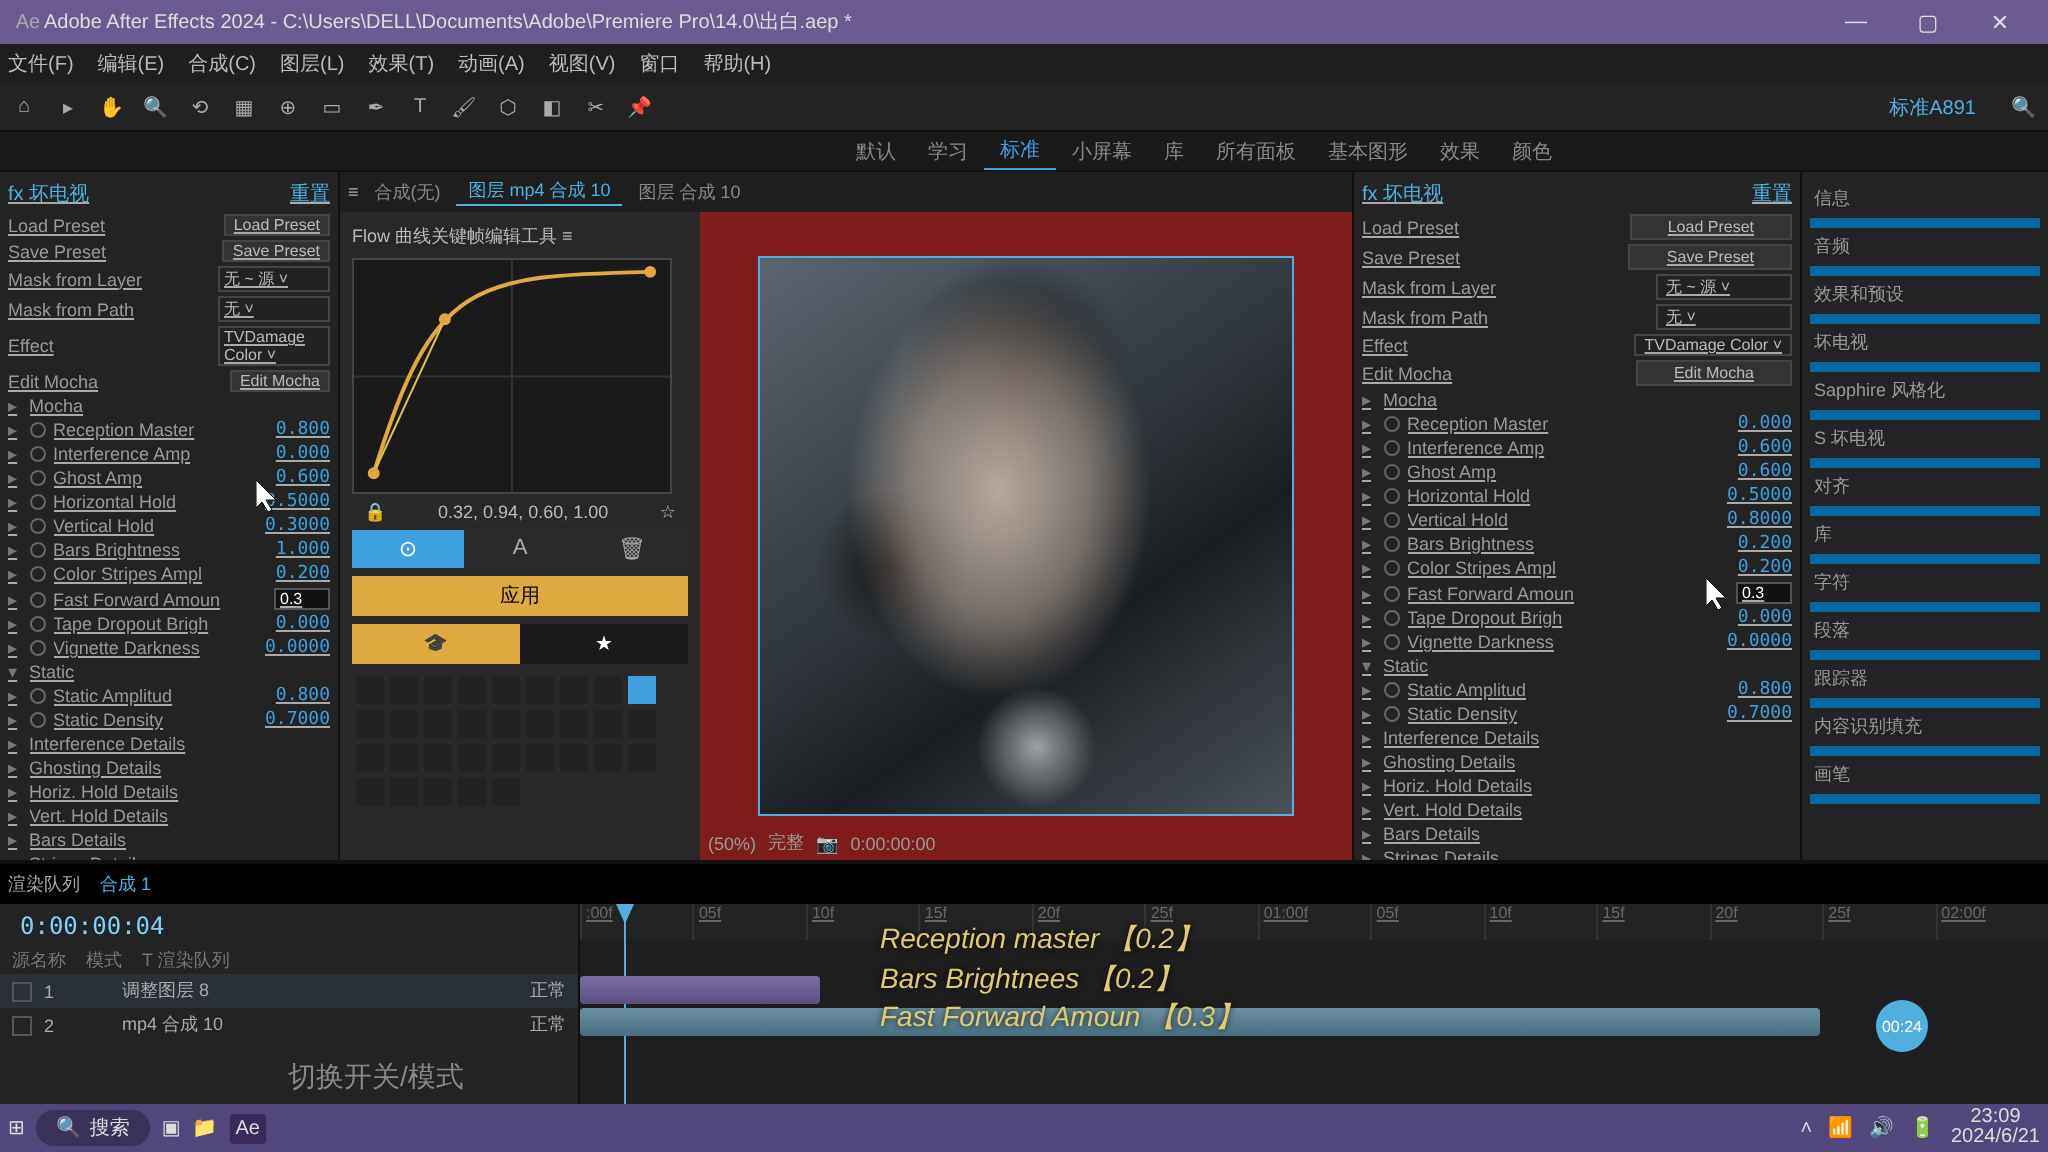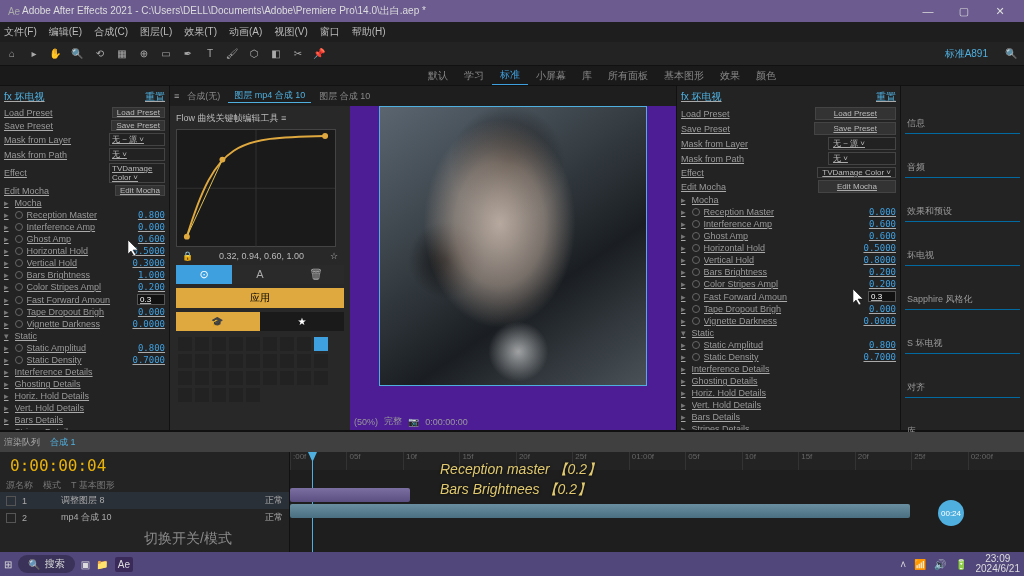--- a/index.html
+++ b/index.html
@@ -53,52 +53,52 @@
 .cb.blue { background: #3fa0e0; color: #fff; }
 .cb.dark { background: #2a2a2a; }
 .yellow-bar { background: #e0a93f; color: #000; text-align: center; padding: 3px 0; font-size: 10px; }
 .preset-row { display: flex; background: #1a1a1a; }
 .preset-row .p { flex: 1; text-align: center; padding: 4px 0; }
 .preset-row .yellow { background: #e0a93f; }
 .preset-icons { display: flex; flex-wrap: wrap; gap: 3px; padding: 2px; }
 .preset-icons .pi { width: 14px; height: 14px; background: #222; }
 .preset-icons .pi.sel { background: #3fa0e0; }
 
-.viewer { flex: 1; position: relative; display: flex; justify-content: center; background: #4c1d95; }
+.viewer { flex: 1; position: relative; display: flex; align-items: center; justify-content: center; background: #7f1d1d; }
 .viewer-canvas { width: 268px; height: 280px; border: 1px solid #4fb0e0; background: linear-gradient(145deg, #5a6570 0%, #3a4248 35%, #1a1e22 65%, #4a5258 100%); position: relative; overflow: hidden; }
 .face { position: absolute; inset: 0; background:
   radial-gradient(ellipse 42% 55% at 45% 42%, rgba(220,200,185,0.78) 0%, rgba(190,170,155,0.55) 40%, transparent 68%),
   radial-gradient(circle 80px at 48% 20%, rgba(20,18,18,0.92) 0%, transparent 72%),
   radial-gradient(circle 55px at 25% 55%, rgba(15,13,13,0.85) 0%, transparent 70%),
   radial-gradient(circle 40px at 52% 88%, rgba(240,240,240,0.6) 0%, transparent 75%);
 }
 .viewer-footer { position: absolute; bottom: 2px; left: 4px; right: 4px; display: flex; align-items: center; gap: 6px; font-size: 9px; color: #999; }
 
 
 .right { width: 224px; background: #232323; border-left: 1px solid #111; overflow: hidden; }
 .right .ec-row .label { font-size: 9px; }
 .right .ec-row .btn2 { background: #333; border: 1px solid #444; padding: 1px 18px; font-size: 8px; color: #bbb; }
 .right .ec-row .dropdown2 { background: #222; border: 1px solid #444; padding: 0 4px; font-size: 8px; color: #bbb; min-width: 68px; }
 
 .far-right { width: 124px; background: #232323; border-left: 1px solid #111; padding: 4px; }
-.far-right .sec { padding: 3px 2px; color: #999; font-size: 9px; border-bottom: 1px solid #0369a1; margin-top: 24px; }
+.far-right .sec { padding: 3px 2px; color: #999; font-size: 9px; border-bottom: 5px solid #0369a1; }
 
 
 .timeline { height: 148px; background: #1e1e1e; display: flex; flex-direction: column; border-top: 2px solid #111; }
-.tl-tabs { height: 20px; display: flex; align-items: center; padding: 0 4px; background: #404040; gap: 10px; font-size: 9px; }
+.tl-tabs { height: 20px; display: flex; align-items: center; padding: 0 4px; background: #000000; gap: 10px; font-size: 9px; }
 .tl-body { flex: 1; display: flex; }
 .tl-left { width: 290px; background: #232323; border-right: 1px solid #111; }
-.timecode { color: #eab308; font-size: 16px; font-family: monospace; padding: 4px 10px; }
+.timecode { color: #7dd3fc; font-size: 12px; font-family: monospace; padding: 4px 10px; }
 .tl-cols { display: flex; padding: 0 6px; gap: 10px; font-size: 9px; color: #777; }
 .tl-layer { display: flex; align-items: center; padding: 2px 6px; gap: 6px; font-size: 9px; }
 .tl-layer .eye { width: 10px; height: 10px; border: 1px solid #555; }
 .tl-layer .name { flex: 1; margin-left: 28px; }
 .tl-layer.sel { background: #2a3038; }
 .tl-right { flex: 1; position: relative; background: #1e1e1e; }
-.ruler { height: 18px; background: #232323; display: flex; font-size: 8px; color: #666; position: relative; }
+.ruler { height: 18px; background: #232323; display: flex; font-size: 8px; color: #666; position: relative; text-decoration: underline; }
 .ruler span { flex: 1; border-left: 1px solid #333; padding-left: 2px; }
 .playhead { position: absolute; top: 0; bottom: 0; width: 1px; background: #4fb0e0; left: 22px; }
 .playhead::before { content:''; position:absolute; top:0; left:-4px; width:9px; height:10px; background:#4fb0e0; clip-path: polygon(0 0,100% 0,50% 100%); }
 .layer-bar { position: absolute; height: 14px; background: linear-gradient(#7a6fa0,#5a4f80); border-radius: 2px; }
 
 
 .overlay-text { position: absolute; left: 440px; top: 460px; color: #e0c96f; font-style: italic; font-family: Georgia, serif; font-size: 14px; line-height: 1.4; text-shadow: 0 0 3px rgba(0,0,0,0.8); }
 
 
 .bubble { position: absolute; right: 60px; bottom: 50px; width: 26px; height: 26px; border-radius: 50%; background: #4fb0e0; color:#fff; font-size:8px; display:flex; align-items:center; justify-content:center; }
@@ -107,21 +107,21 @@
 .taskbar { position: absolute; bottom: 0; left: 0; right: 0; height: 24px; background: #52477a; display: flex; align-items: center; padding: 0 4px; gap: 6px; font-size: 10px; color: #ddd; }
 .taskbar .search { background: #3a3258; border-radius: 10px; padding: 2px 10px; display:flex; align-items:center; gap:4px; }
 .taskbar .tray { margin-left: auto; display: flex; align-items: center; gap: 8px; }
 .cursor { position: absolute; width: 12px; height: 16px; pointer-events: none; }
 </style>
 </head>
 <body>
 
 <div class="titlebar">
   <span class="tool-icon">Ae</span>
-  <span class="title">Adobe After Effects 2021 - C:\Users\DELL\Documents\Adobe\Premiere Pro\14.0\出白.aep *</span>
+  <span class="title">Adobe After Effects 2024 - C:\Users\DELL\Documents\Adobe\Premiere Pro\14.0\出白.aep *</span>
   <span class="winbtn">—</span>
   <span class="winbtn">▢</span>
   <span class="winbtn">✕</span>
 </div>
 
 <div class="menubar">
   <span>文件(F)</span>
   <span>编辑(E)</span>
   <span>合成(C)</span>
   <span>图层(L)</span>
@@ -564,21 +564,21 @@
   <div class="tl-tabs">
     <span>渲染队列</span>
     <span style="color:#4fb0e0">合成 1</span>
   </div>
   <div class="tl-body">
     <div class="tl-left">
       <div class="timecode">0:00:00:04</div>
       <div class="tl-cols">
         <span>源名称</span>
         <span>模式</span>
-        <span>T 基本图形</span>
+        <span>T 渲染队列</span>
       </div>
       <div class="tl-layer sel">
         <span class="eye"></span>
         <span>1</span>
         <span class="name">调整图层 8</span>
         <span>正常</span>
       </div>
       <div class="tl-layer">
         <span class="eye"></span>
         <span>2</span>
@@ -606,20 +606,21 @@
       <div class="playhead"></div>
       <div class="layer-bar" style="top:36px; left:0; width:120px;"></div>
       <div class="layer-bar" style="top:52px; left:0; width:620px; background:linear-gradient(#6a8fa0,#4a6f80);"></div>
     </div>
   </div>
 </div>
 
 <div class="overlay-text">
   <div>Reception master 【0.2】</div>
   <div>Bars Brightnees 【0.2】</div>
+  <div>Fast Forward Amoun 【0.3】</div>
 </div>
 
 <div class="bubble">00:24</div>
 
 <svg class="cursor" style="left:128px; top:240px">
     <path d="M0 0 L0 14 L3 11 L6 16 L8 15 L5 10 L10 10 Z" fill="#fff" stroke="#000" stroke-width="0.5"></path>
   </svg>
 <svg class="cursor" style="left:853px; top:289px">
     <path d="M0 0 L0 14 L3 11 L6 16 L8 15 L5 10 L10 10 Z" fill="#fff" stroke="#000" stroke-width="0.5"></path>
   </svg>

